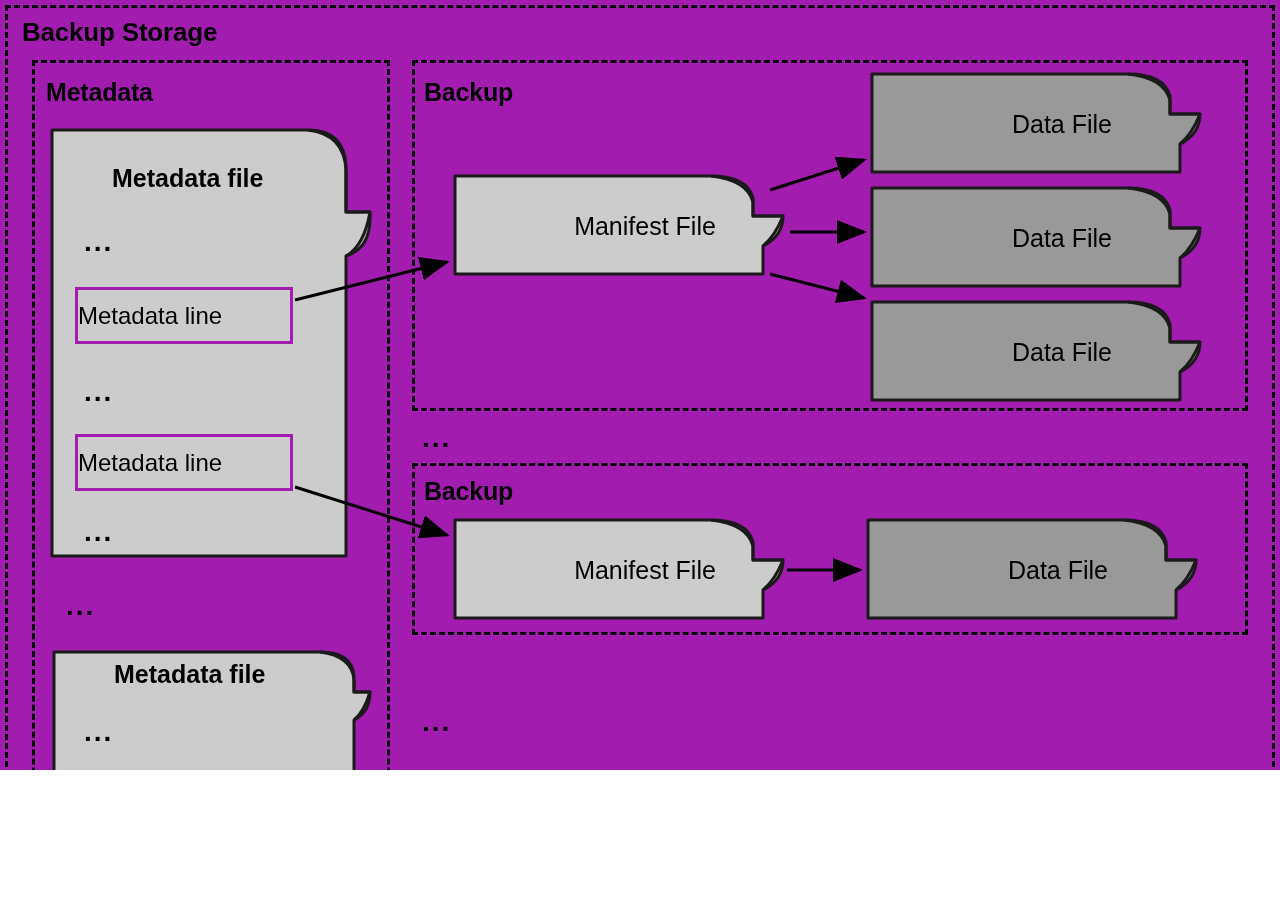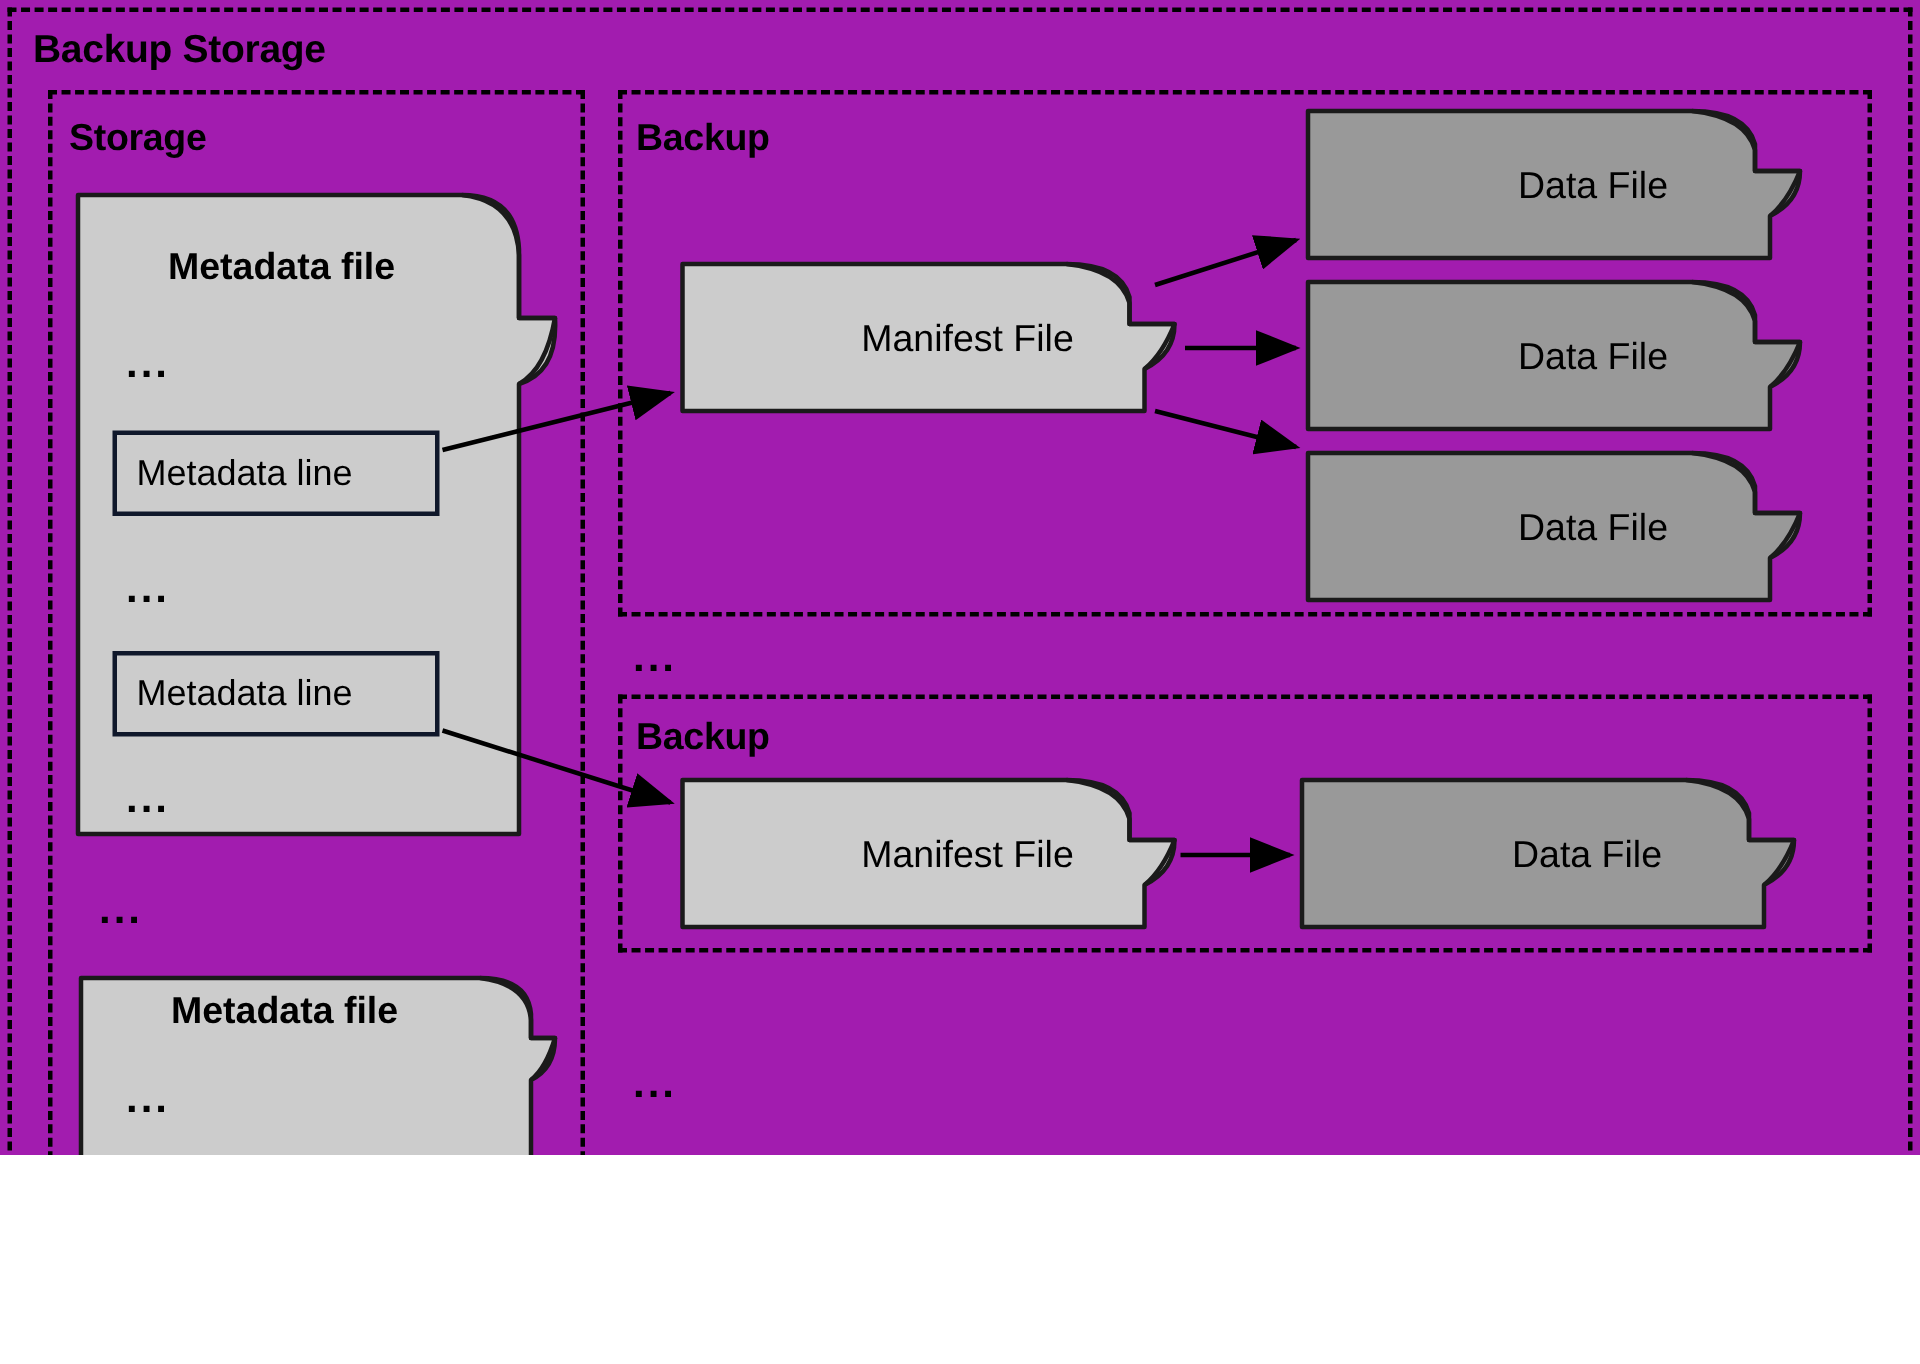--- a/index.html
+++ b/index.html
@@ -62,26 +62,26 @@
     padding-left: 42px;
   }
   .file-label.bold-left {
     text-align: right;
     font-weight: bold;
   }
 
   
   .meta-line {
     position: absolute;
-    border: 3px solid #0f172a;
+    border: 3px solid #a21caf;
     background: #cccccc;
     box-sizing: border-box;
     display: flex;
     align-items: center;
-    padding-left: 13px;
+    padding-left: 0;
     color: #000000;
   }
 
   
   #arrows {
     position: absolute;
     left: 0;
     top: 0;
     width: 1280px;
     height: 909px;
@@ -90,21 +90,21 @@
 </style>
 </head>
 <body>
 
 <div id="canvas">
 
   <div class="dashed-box" style="left:5px; top:5px; width:1270px; height:897px;"></div>
   <div class="box-title" style="left:22px; top:17px; font-size:26px;">Backup Storage</div>
 
   <div class="dashed-box" style="left:32px; top:60px; width:358px; height:812px;"></div>
-  <div class="box-title" style="left:46px; top:78px; font-size:25px;">Storage</div>
+  <div class="box-title" style="left:46px; top:78px; font-size:25px;">Metadata</div>
 
   <div class="file" style="left:50px; top:128px; width:322px; height:430px;">
     <svg width="322" height="430" viewBox="0 0 322 430">
       <path d="M2,2 L258,2 Q294,2 296,38 L296,84 L320,84 Q322,120 296,128 L296,428 L2,428 Z" fill="#cccccc" stroke="#1a1a1a" stroke-width="3" stroke-linejoin="round"></path>
       <path d="M258,2 Q294,6 296,42 L296,84 L320,84 Q314,118 296,128" fill="none" stroke="#1a1a1a" stroke-width="3" stroke-linejoin="round"></path>
     </svg>
     <div class="file-label bold-left" style="top:36px; left:20px; width:auto; font-size:25px;">Metadata file</div>
   </div>
 
   <div class="ellipsis" style="left:84px; top:228px; font-size:28px;">...</div>

